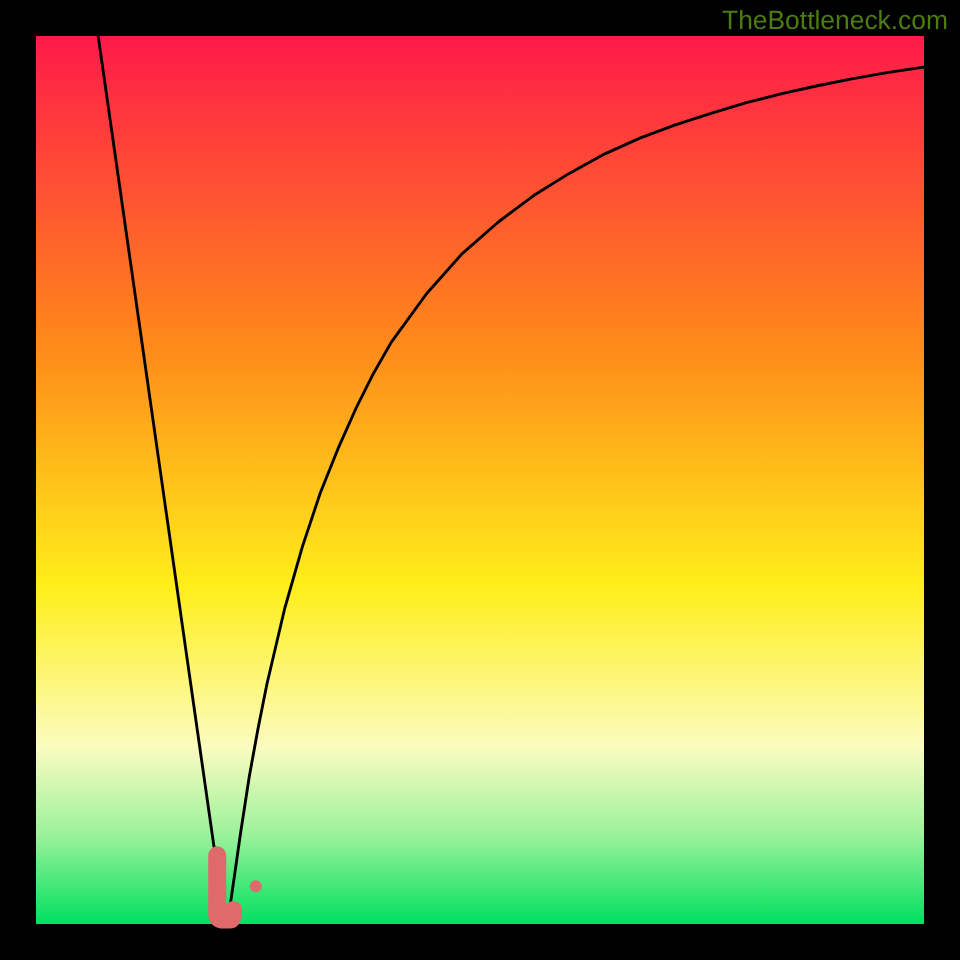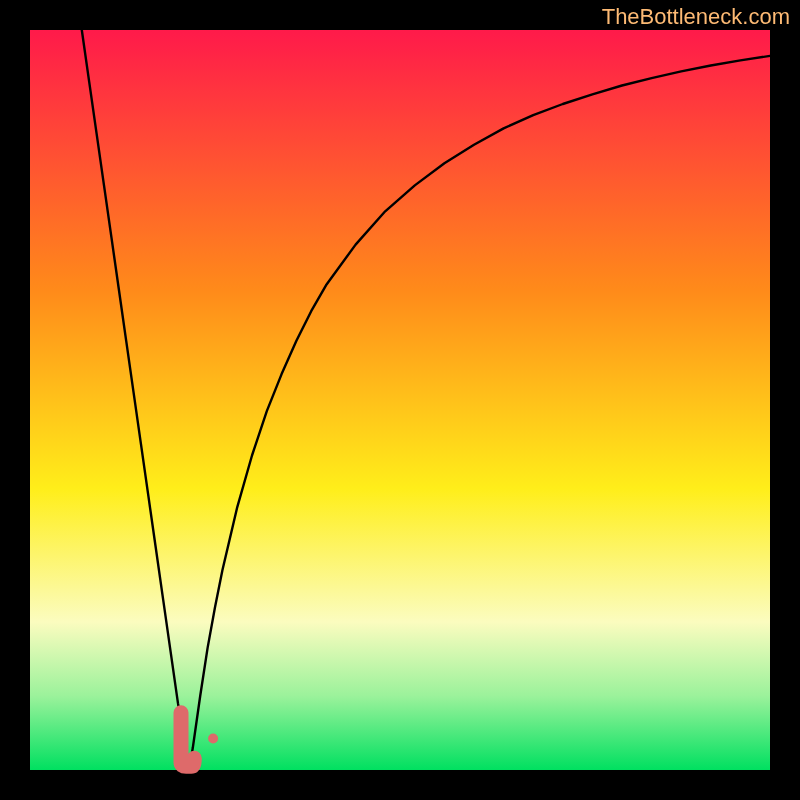--- a/index.html
+++ b/index.html
@@ -16,21 +16,21 @@
     height: 800px;
     background: #000;
   }
   .attribution {
     position: absolute;
     top: 4px;
     right: 10px;
     font-family: Arial, Helvetica, sans-serif;
     font-size: 22px;
     font-weight: 500;
-    color: #fdba74;
+    color: #4d7c0f;
     z-index: 20;
     user-select: none;
   }
   svg.plot {
     position: absolute;
     left: 0;
     top: 0;
     width: 800px;
     height: 800px;
   }

